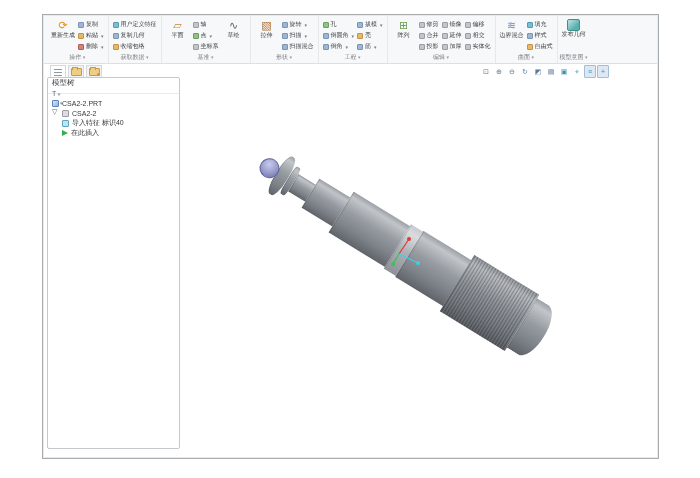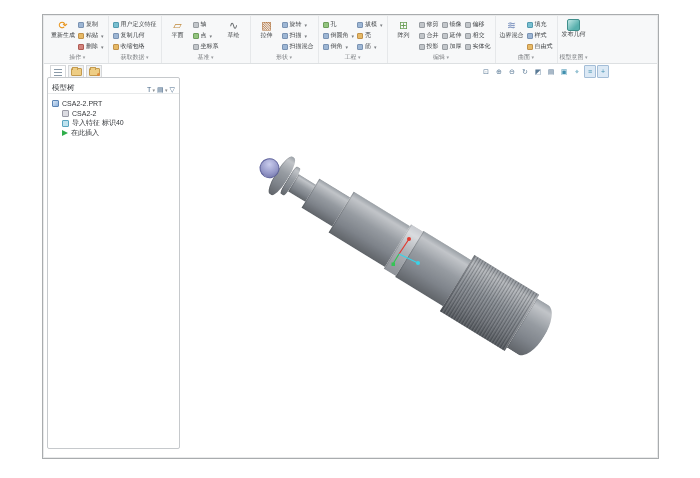--- a/index.html
+++ b/index.html
@@ -32,21 +32,21 @@
   .navtab{width:14px;height:12px;border:1px solid #d6d8da;border-bottom:none;background:#f1f2f3;
           display:flex;align-items:center;justify-content:center;}
   .navtab.active{background:#fff;}
   .treeglyph{width:8px;height:7px;background:
      repeating-linear-gradient(180deg,#8a9aa8 0 1px,transparent 1px 3px);}
   .folder{width:9px;height:6px;background:#eecd84;border:1px solid #c49b4e;border-radius:1px;position:relative;}
   .folder::before{content:"";position:absolute;left:0;top:-2px;width:4px;height:2px;background:#eecd84;border:1px solid #c49b4e;border-bottom:none;border-radius:1px 1px 0 0;}
   .folder.fav::after{content:"";position:absolute;right:-1px;bottom:-1px;width:3px;height:3px;border-radius:50%;background:#e08a3c;}
   .sidepanel{position:absolute;left:4px;top:62px;width:131px;height:370px;background:#fff;
              border:1px solid #c6c9cc;border-radius:2px;}
-  .phead{height:15px;border-bottom:1px solid #e8eaeb;display:flex;align-items:flex-end;padding:0 4px;gap:2px;}
+  .phead{height:15px;border-bottom:1px solid #e8eaeb;display:flex;align-items:flex-start;padding:0 4px;gap:2px;flex-direction:column;}
   .ptitle{font-size:7.5px;color:#3a3d40;flex:1 1 auto;}
   .picon{font-size:7px;color:#4a6a8a;line-height:1;}
   .ddl::after{content:" ▾";font-size:5px;color:#8a8d90;}
   .tree{padding:4px 2px;}
   .trow{display:flex;align-items:center;gap:3px;height:10px;font-size:7px;color:#33363a;white-space:nowrap;}
   .trow.indent{padding-left:12px;}
   .trow.root{padding-left:2px;}
   .fico{width:7px;height:7px;border-radius:1px;box-sizing:border-box;flex:0 0 auto;}
   .fico.part{background:linear-gradient(135deg,#d8e6f5,#8fb3dd);border:1px solid #5c85b5;}
   .fico.geom{background:#dcdce2;border:1px solid #9a9aa5;}

